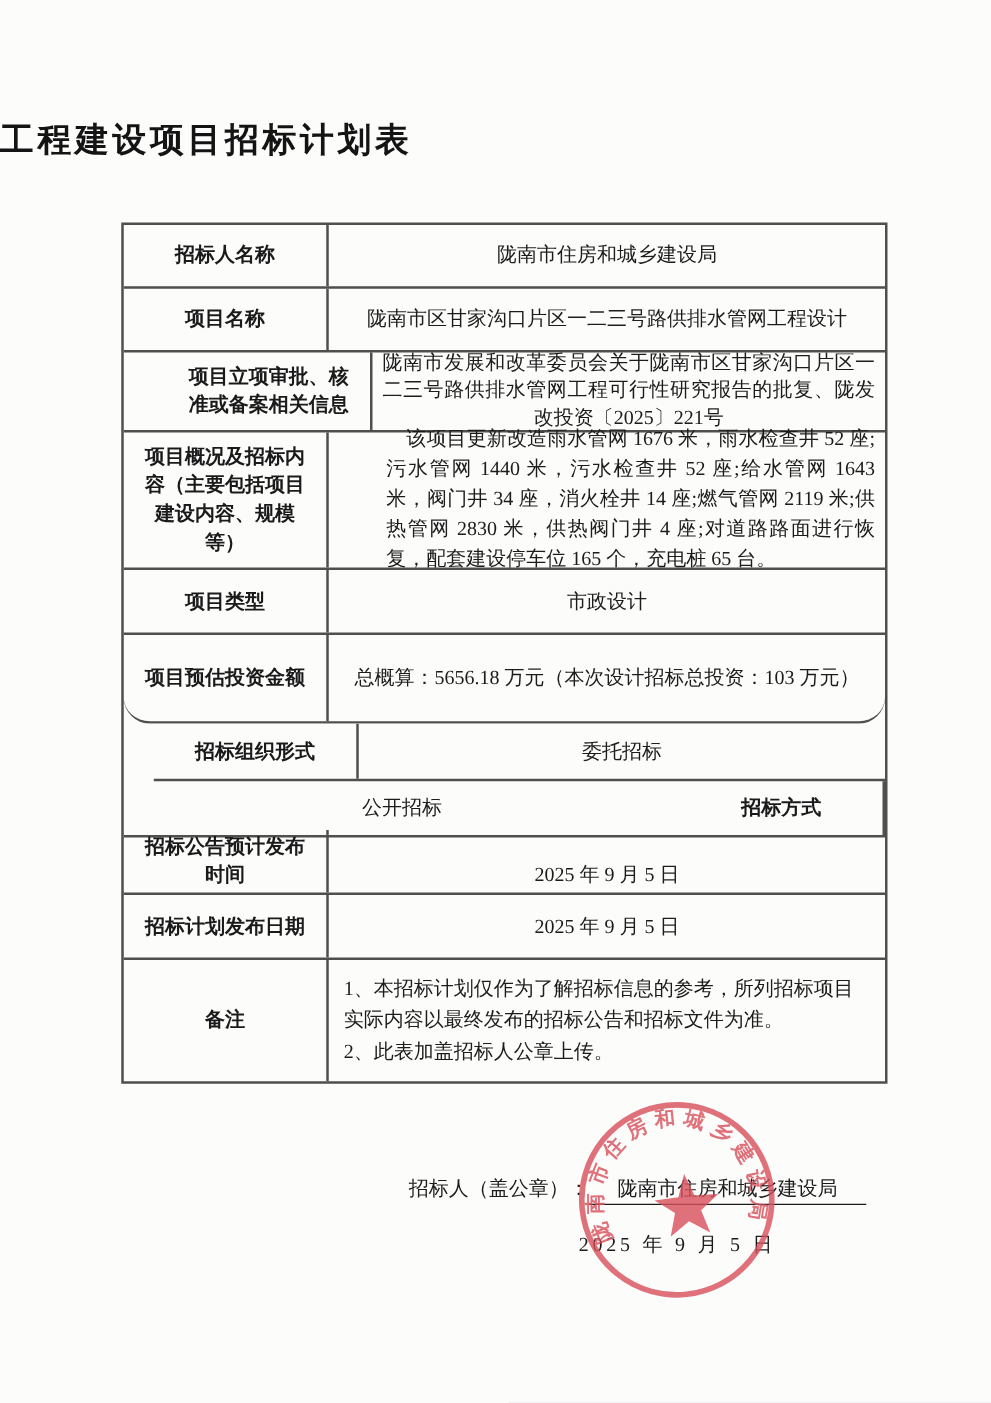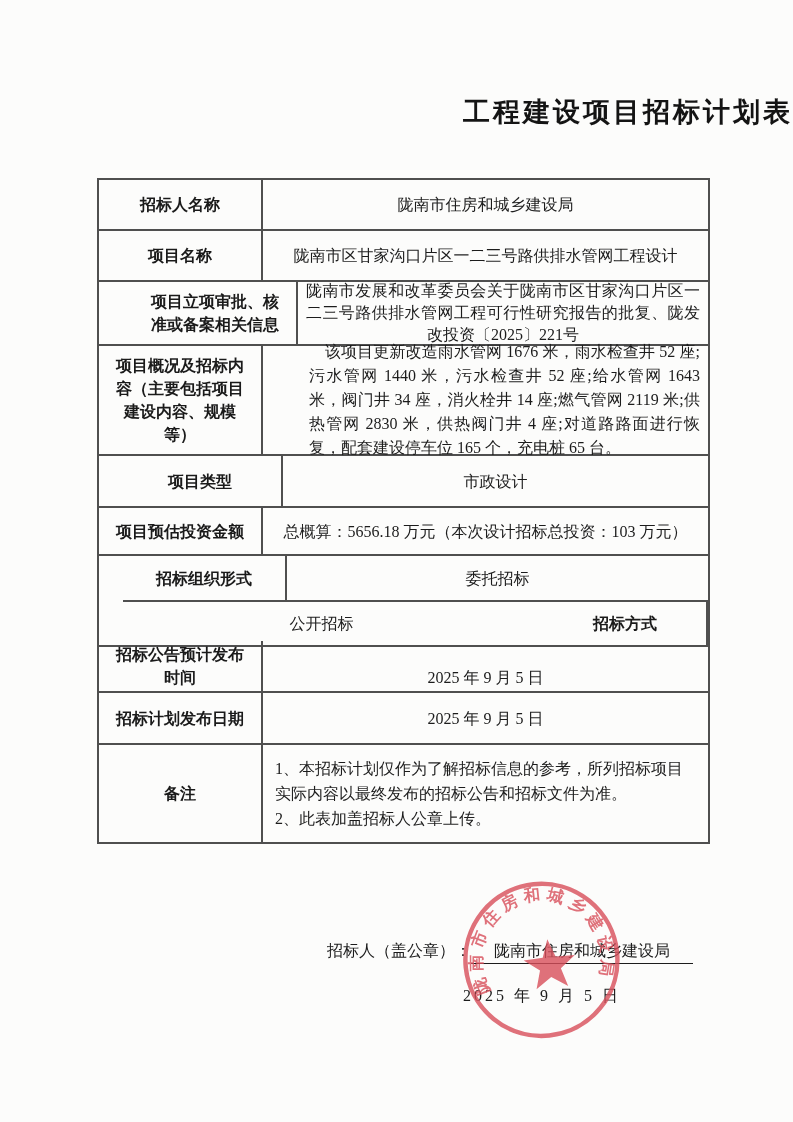--- a/index.html
+++ b/index.html
@@ -7,43 +7,43 @@
     position:relative;
     width:793px; height:1122px;
     margin:0 auto;
     background:#fcfcfb;
     font-family:"Liberation Serif","DejaVu Serif",serif;
     color:#1c1c1c;
     overflow:hidden;
   }
   .doc-title {
     position:absolute; top:94px; left:0; width:100%;
-    margin:0; text-align:right;
+    margin:0; text-align:left;
     font-size:27px; font-weight:bold; letter-spacing:3px;
     color:#141414;
   }
   .tbl {
     position:absolute; left:97px; top:178px; width:613px;
     border:2px solid #4f4f4f;
     box-sizing:border-box;
   }
   .row { display:flex; border-bottom:2px solid #4f4f4f; box-sizing:border-box; }
   .row:last-child { border-bottom:none; }
   .cell { box-sizing:border-box; display:flex; align-items:center; font-size:16px; line-height:23px; }
   .label {
     width:164px; border-right:2px solid #4f4f4f;
     justify-content:center; text-align:center;
     padding:2px 12px; font-weight:bold; color:#1a1a1a;
   }
   .value { flex:1; justify-content:center; text-align:center; padding:2px 10px; }
   .r0,.r1,.r2 { height:51px; }
   .r3 { height:64px;padding-left:35px; }
   .r4 { height:110px;gap:38px; }
-  .r5 { height:52px;padding-left:20px; }
-  .r6 { height:48px; }
+  .r5 { height:52px; }
+  .r6 { height:71px;border-radius:21px; }
   .r7 { height:46px;margin-left:24px; }
   .r8 { height:45px; }
   .r9 { height:46px;align-items:flex-end; }
   .r10 { height:52px; }
   .r11 { height:97px; }
   .value-justify-center {
     display:block; align-self:center;
     text-align:justify; text-align-last:center;
     word-break:break-all; line-height:22px; padding:2px 8px;
   }

